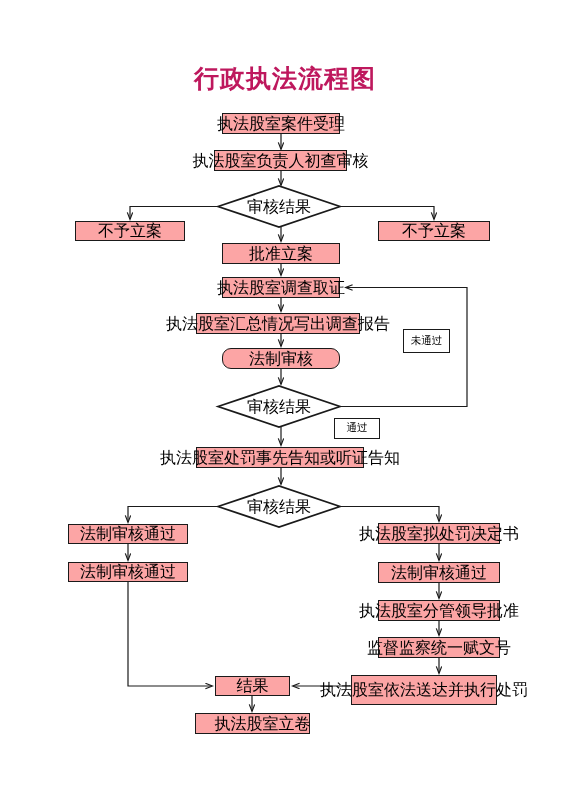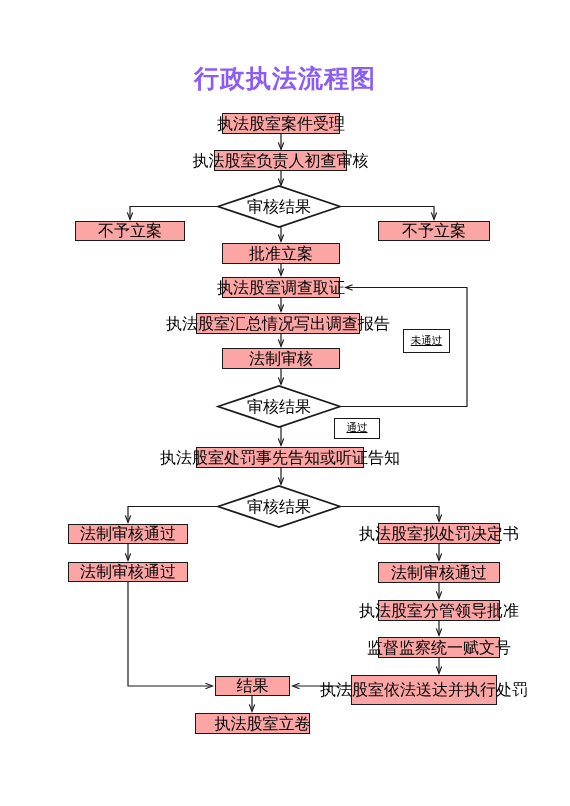--- a/index.html
+++ b/index.html
@@ -27,21 +27,21 @@
   .title {
     position: absolute;
     left: 0;
     top: 62px;
     width: 570px;
     text-align: center;
     font-family: "Liberation Serif", "DejaVu Serif", serif;
     font-weight: bold;
     font-size: 25px;
     letter-spacing: 1px;
-    color: #8b5cf6;
+    color: #be185d;
   }
   .node {
     position: absolute;
     box-sizing: border-box;
     display: flex;
     align-items: center;
     justify-content: center;
     color: #000000;
     font-family: "Liberation Serif", "DejaVu Serif", serif;
     line-height: 1;
@@ -52,21 +52,20 @@
     background: #fca5a5;
     font-size: 16px;
   }
   .box.thin {
     border-width: 1.2px;
   }
   .label-box {
     border: 1.4px solid #1a1a1a;
     background: #ffffff;
     font-size: 10.5px;
-    text-decoration: underline;
   }
   .diamond-label {
     background: transparent;
     border: none;
     font-size: 16px;
     pointer-events: none;
   }
 </style>
 </head>
 <body>
@@ -166,21 +165,21 @@
   </div>
 
   <div class="node box" style="left:196px;top:313px;width:164px;height:21px;">
     <span>执法股室汇总情况写出调查报告</span>
   </div>
 
   <div class="node label-box" style="left:403px;top:329px;width:47px;height:24px;">
     <span>未通过</span>
   </div>
 
-  <div class="node box" style="left:222px;top:348px;width:118px;height:21px;">
+  <div class="node box" style="left:222px;top:348px;width:118px;height:21px;border-radius:9px;">
     <span>法制审核</span>
   </div>
 
   <div class="node diamond-label" style="left:218px;top:386px;width:122px;height:41px;">
     <span>审核结果</span>
   </div>
 
   <div class="node label-box" style="left:334px;top:418px;width:46px;height:21px;">
     <span>通过</span>
   </div>

